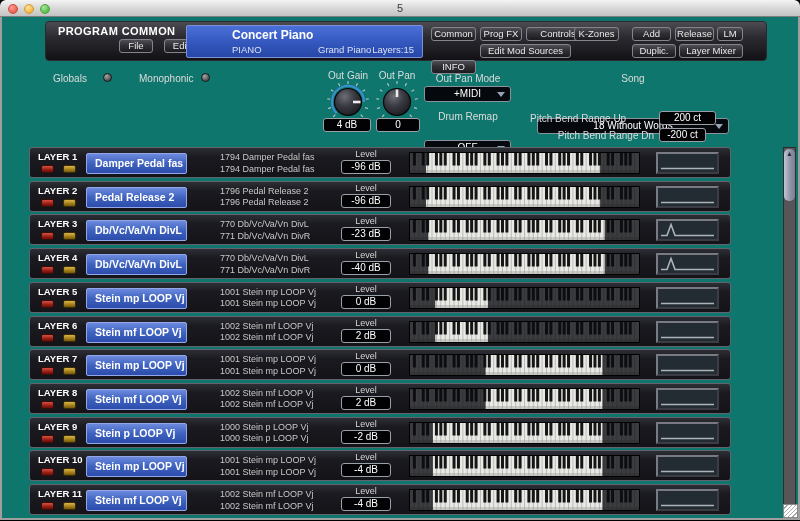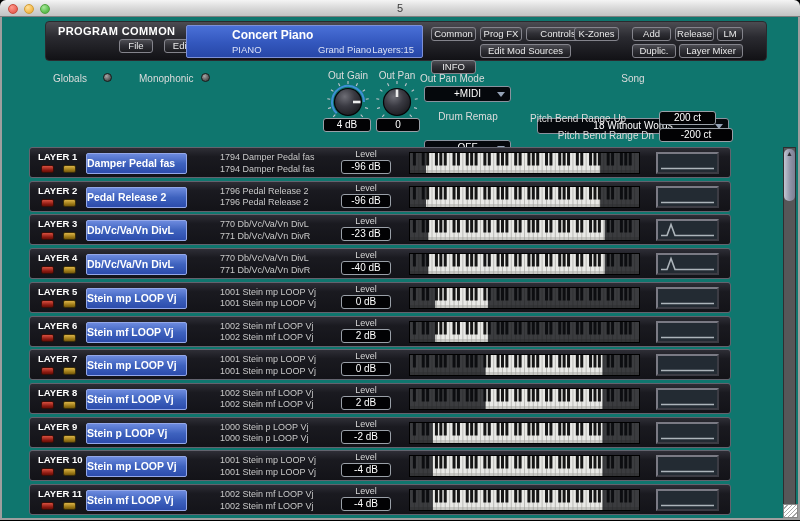--- a/index.html
+++ b/index.html
@@ -37,21 +37,21 @@
             text-align:center; line-height:12px; height:14px; }
   
   .layer-row { position:absolute; left:27px; width:702px; height:31px; border:1px solid #63636e; border-radius:3px;
                background:linear-gradient(180deg,#2e2e36 0%,#1a1a20 30%,#131318 100%); }
   .layer-label { position:absolute; left:8px; top:3px; font-size:9.5px; font-weight:bold; color:#fff; }
   .led { position:absolute; top:17px; width:13px; height:8px; border-radius:2px; }
   .led-red    { left:11px; background:linear-gradient(#d85040,#8a1810 70%,#6a1008); border:1px solid #3a0e08; }
   .led-yellow { left:33px; background:linear-gradient(#dcb448,#977513 70%,#77590e); border:1px solid #3a2e08; }
   .layer-name-btn { position:absolute; left:56px; top:5px; width:101px; height:21px; border:1px solid #93a7e8; border-radius:2px;
                     background:linear-gradient(180deg,#6c8ade,#3e62be 50%,#2c4cac); color:#fff; font-size:10.5px; font-weight:bold;
-                    line-height:19px; white-space:nowrap; overflow:hidden; }
+                    line-height:19px; padding-left:8px; white-space:nowrap; overflow:hidden; }
   .sample-lines { position:absolute; left:190px; top:4px; font-size:9px; color:#c9c9c9; line-height:11.5px; white-space:nowrap; }
   .level-label { position:absolute; left:306px; top:1px; width:60px; text-align:center; font-size:9px; color:#d6d6d6; }
   .level-box { position:absolute; left:311px; top:12px; width:50px; }
   .kbd-frame { position:absolute; left:379px; top:4px; width:231px; height:22px; background:#000; border:1px solid #000; }
   .env-box { position:absolute; left:626px; top:4px; width:63px; height:22px; background:#222a33;
              border:2px solid; border-color:#7a7a84 #3c3c44 #3c3c44 #7a7a84; }
   
   .scrollbar { left:781px; top:130px; width:13px; height:371px; background:#565658; border:1px solid #2e2e30; }
   .sb-thumb { position:absolute; left:0px; top:1px; width:11px; height:52px; border-radius:5px;
               background:linear-gradient(90deg,#c2c6d2,#9094a8 55%,#7a7e92); }
@@ -146,40 +146,40 @@
           <line x1="30.2" y1="6.0" x2="31.5" y2="3.3" stroke="#c2c6cc" stroke-width="1.1"></line>
           <line x1="36.6" y1="11.4" x2="39.0" y2="9.7" stroke="#c2c6cc" stroke-width="1.1"></line>
           <line x1="39.8" y1="19.2" x2="42.7" y2="18.7" stroke="#c2c6cc" stroke-width="1.1"></line>
           <line x1="39.1" y1="27.6" x2="42.0" y2="28.5" stroke="#c2c6cc" stroke-width="1.1"></line>
           <line x1="34.7" y1="34.7" x2="36.8" y2="36.8" stroke="#c2c6cc" stroke-width="1.1"></line>
           <circle cx="22" cy="22" r="13.5" fill="url(#kg)" stroke="#060608" stroke-width="1.2"></circle>
           <line x1="22" y1="17" x2="22" y2="9.5" stroke="#ececec" stroke-width="2.6"></line>
         </svg></div>
     <div class="abs valbox" style="left:374px; top:101px; width:44px;">0</div>
 
-    <div class="abs lbl" style="left:418px; top:56px; width:96px; ">Out Pan Mode</div>
+    <div class="abs lbl" style="left:418px; top:56px; width:96px; text-align:center;">Out Pan Mode</div>
     <div class="abs dropdown" style="left:422px; top:69px; width:87px; height:16px;">
       <span>+MIDI</span>
       <span class="dd-arrow"></span>
     </div>
     <div class="abs lbl" style="left:418px; top:94px; width:96px; text-align:center;">Drum Remap</div>
     <div class="abs dropdown" style="left:422px; top:107px; width:87px; height:16px;">
       <span>OFF</span>
       <span class="dd-arrow"></span>
     </div>
 
     <div class="abs lbl" style="left:595px; top:56px; width:72px; text-align:center;">Song</div>
     <div class="abs dropdown" style="left:535px; top:69px; width:192px; height:16px;">
       <span>18 Without Words</span>
       <span class="dd-arrow"></span>
     </div>
     <div class="abs lbl" style="left:528px; top:96px; width:124px; ">Pitch Bend Range Up</div>
     <div class="abs valbox" style="left:657px; top:94px; width:57px;">200 ct</div>
     <div class="abs lbl" style="left:528px; top:113px; width:124px; text-align:right;">Pitch Bend Range Dn</div>
-    <div class="abs valbox" style="left:657px; top:111px; width:74px;">-200 ct</div>
+    <div class="abs valbox" style="left:657px; top:111px; width:47px;">-200 ct</div>
 
     <div id="layers-list">
         <div class="layer-row" style="top:130.0px">
           <div class="layer-label">LAYER 1</div>
           <div class="led led-red"></div>
           <div class="led led-yellow"></div>
           <div class="layer-name-btn">Damper Pedal fas</div>
           <div class="sample-lines">
             <div>1794 Damper Pedal fas</div>
             <div>1794 Damper Pedal fas</div>

